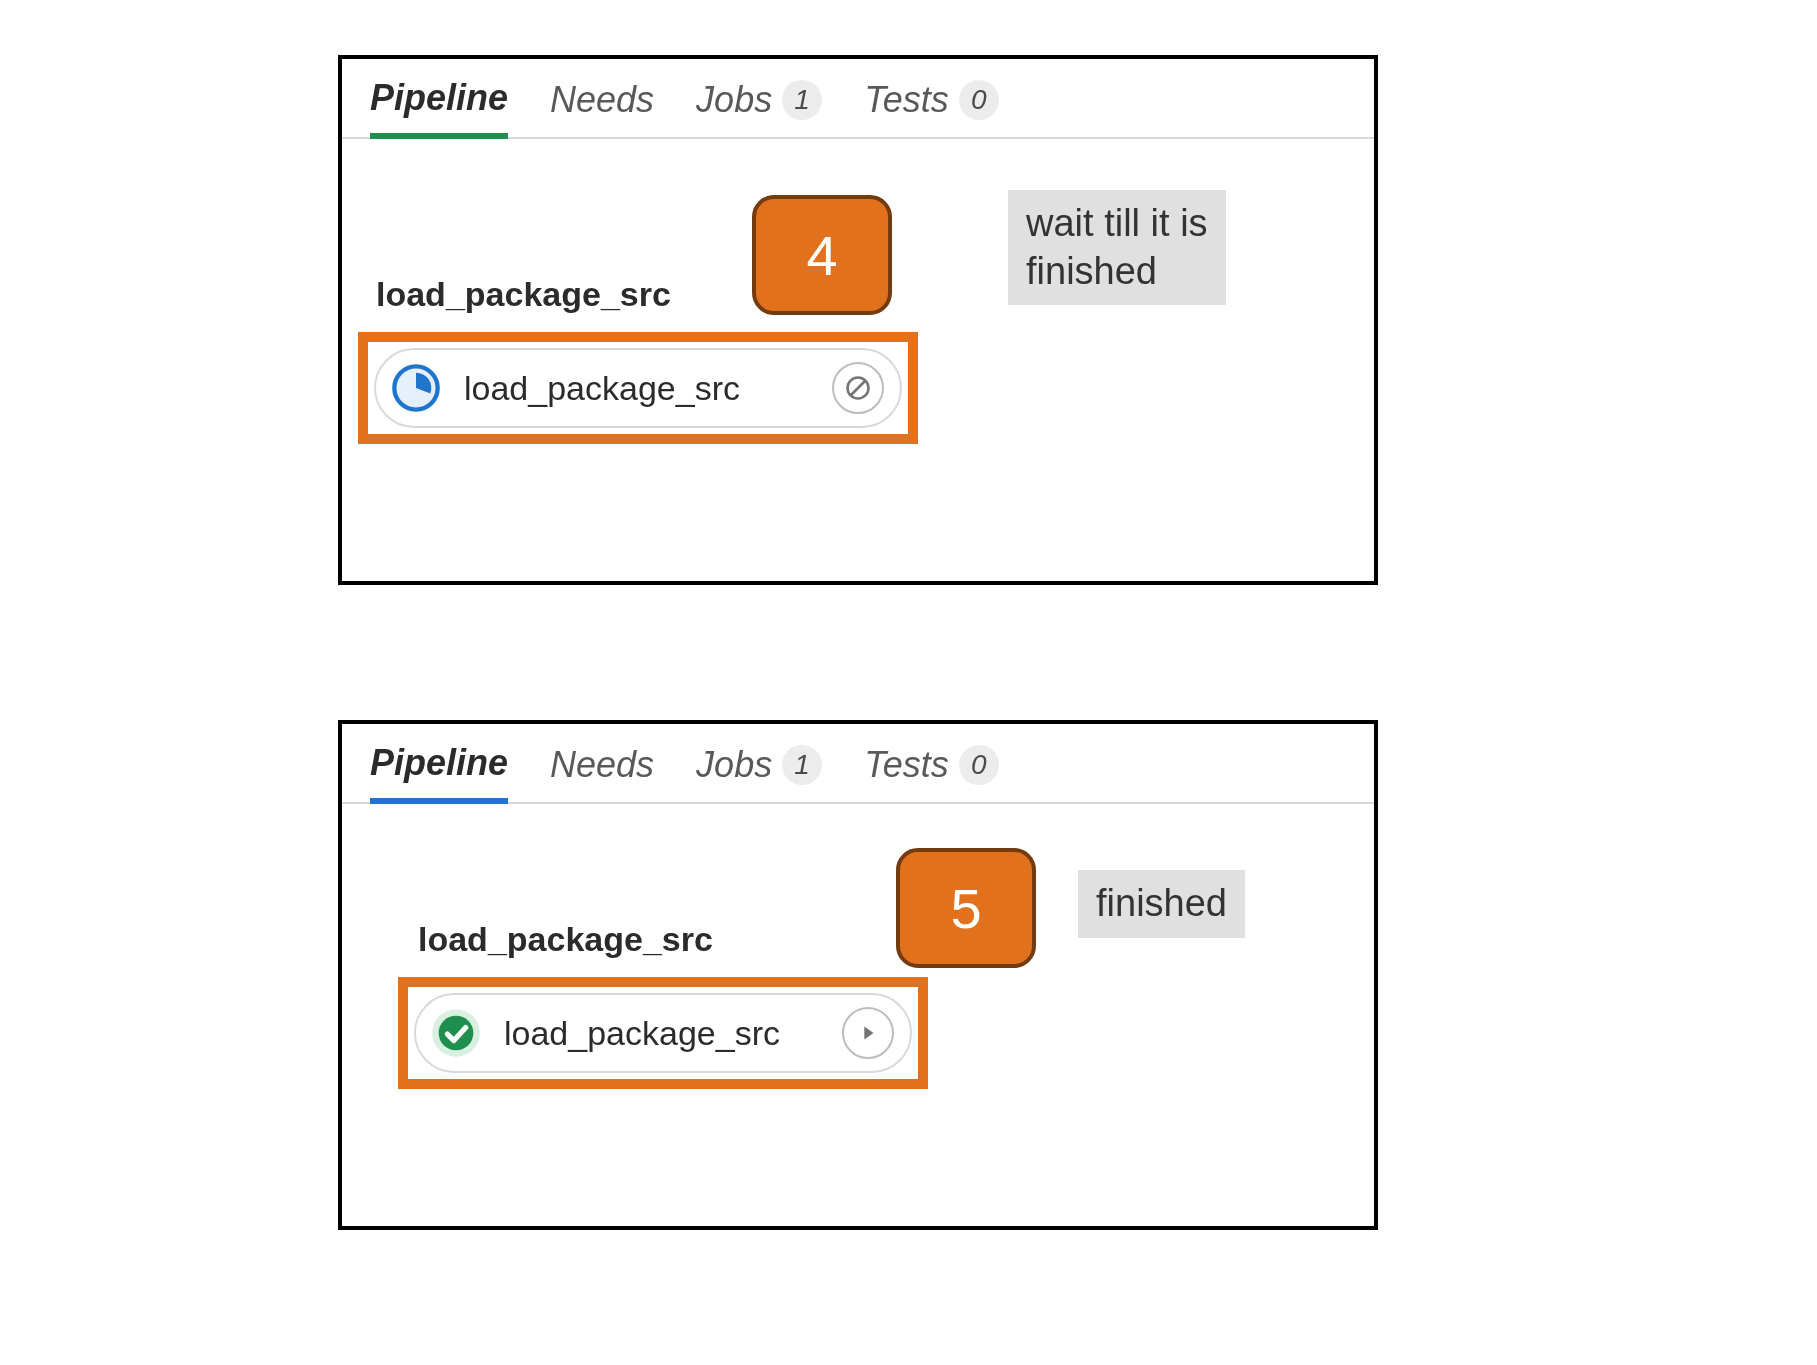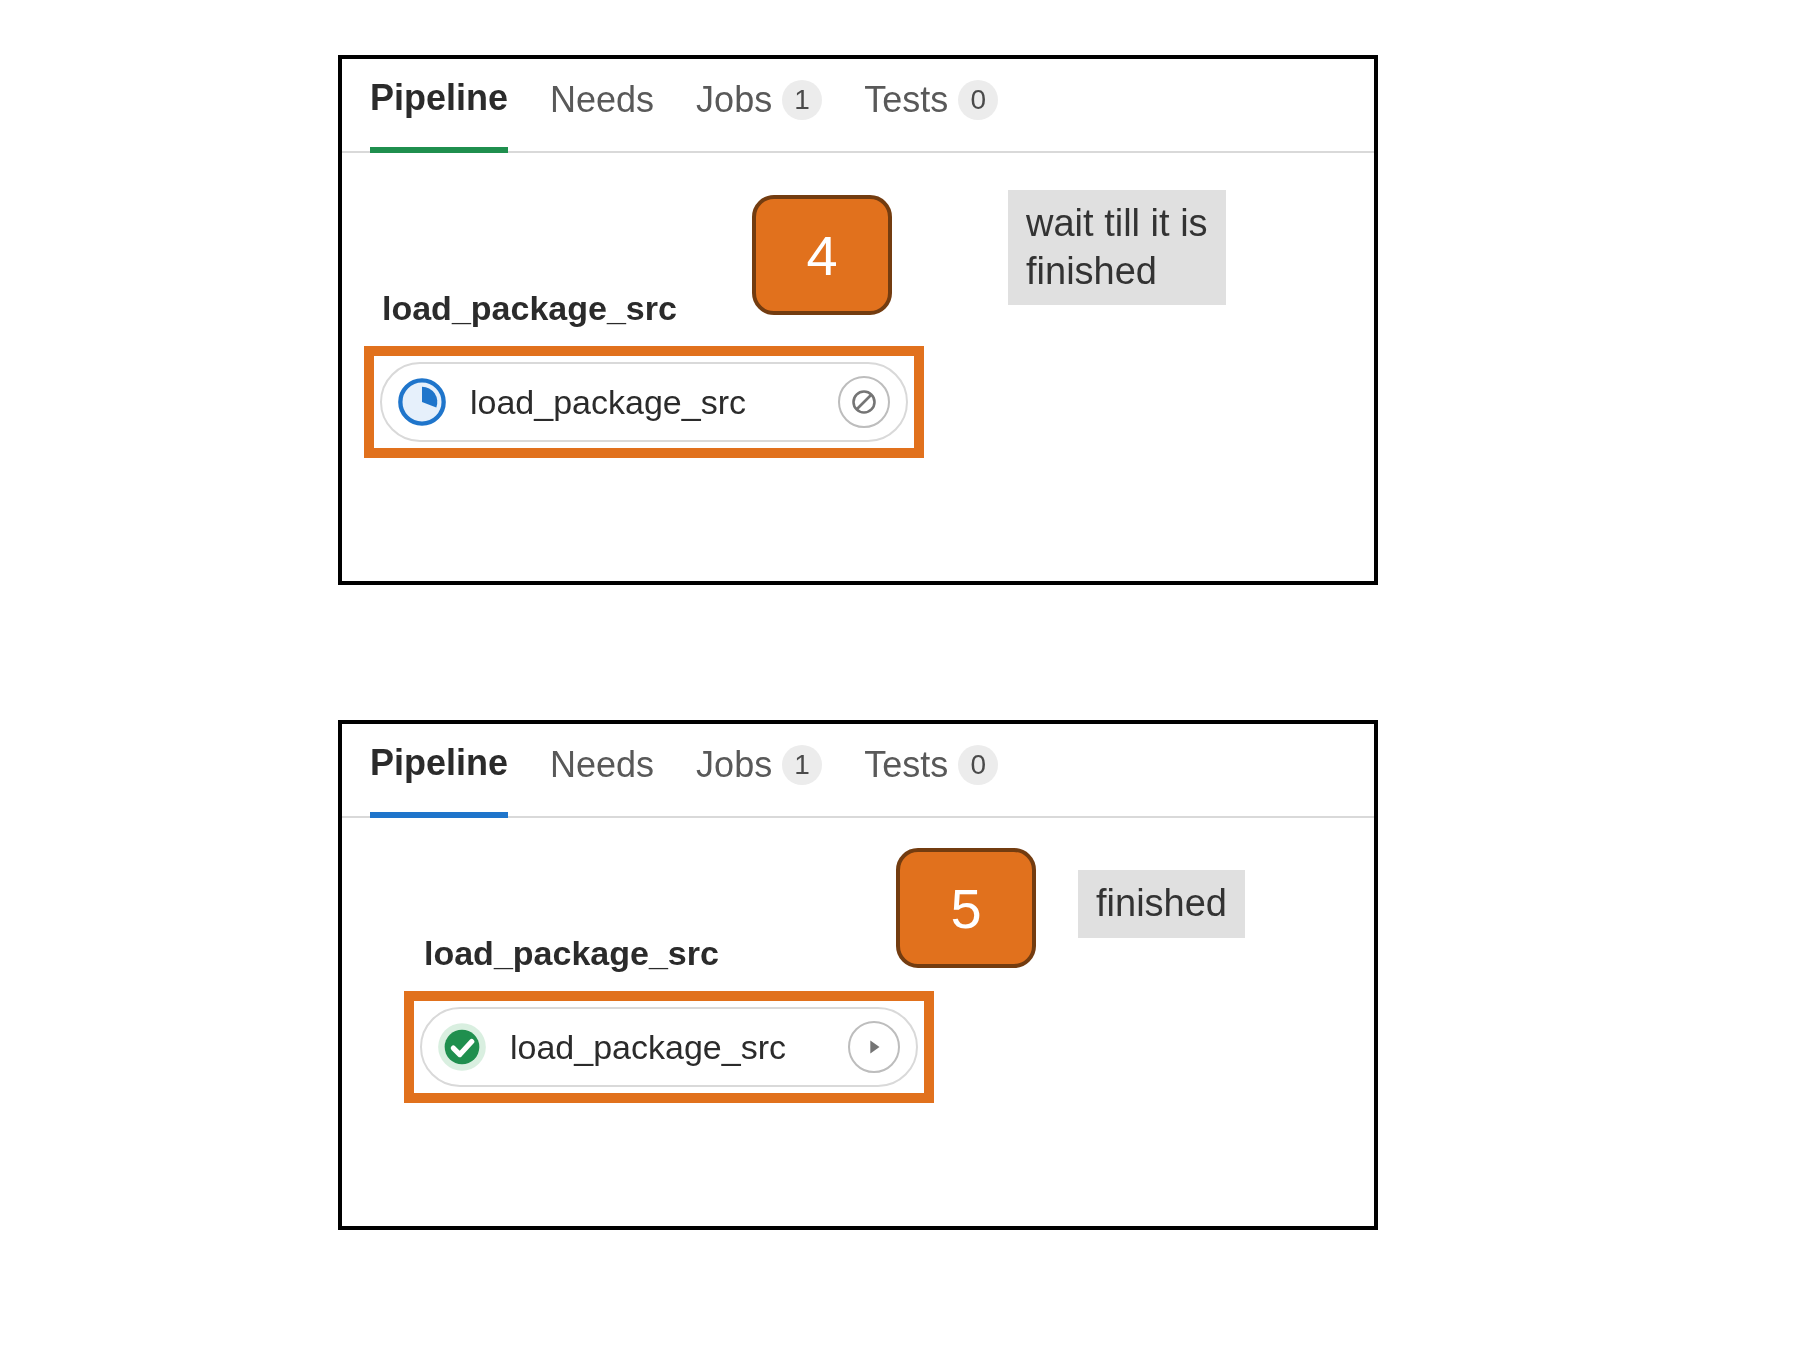--- a/index.html
+++ b/index.html
@@ -21,22 +21,23 @@
     gap: 42px;
     padding: 18px 28px 0 28px;
     border-bottom: 2px solid #d9d9d9;
   }
   .tab {
     display: flex;
     align-items: center;
     gap: 10px;
     font-size: 36px;
     color: #595959;
-    padding-bottom: 28px;
+    padding-bottom: 14px;
     cursor: pointer;
+    font-style: italic;
   }
   .tab.active {
     color: #2b2b2b;
     font-weight: 700;
     border-bottom: 6px solid;
     margin-bottom: -2px;
   }
   .tab.active.green { border-bottom-color: #1f8f4e; }
   .tab.active.blue  { border-bottom-color: #1f75cb; }
   .badge-count {
@@ -45,21 +46,21 @@
     border-radius: 999px;
     min-width: 40px;
     height: 40px;
     display: inline-flex;
     align-items: center;
     justify-content: center;
     font-size: 28px;
     padding: 0 10px;
   }
   .stage-area {
-    padding: 20px 26px 28px 22px;
+    padding: 20px 26px 28px 16px;
     position: relative;
   }
   .stage-name {
     font-size: 34px;
     font-weight: 700;
     color: #2b2b2b;
     margin: 26px 0 18px 18px;
   }
   .job-pill-wrap {
     border: 10px solid #e1711d;

